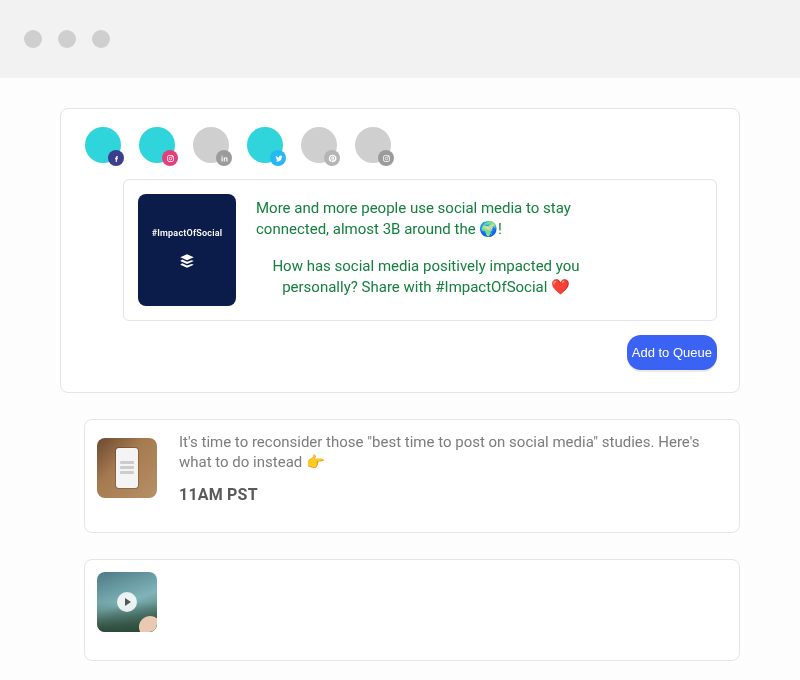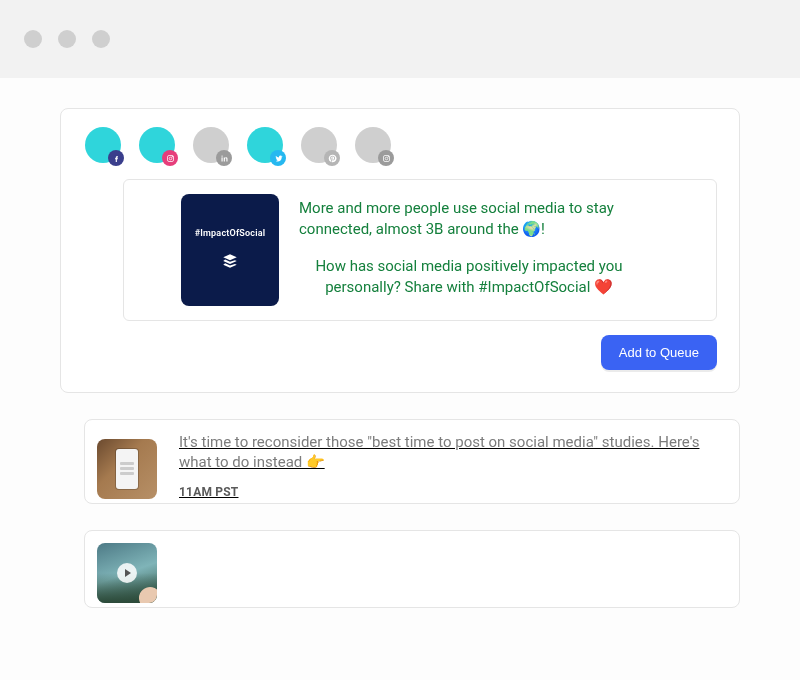--- a/index.html
+++ b/index.html
@@ -79,61 +79,59 @@
     background: #0b1b4a;
     color: #fff;
     display: flex;
     flex-direction: column;
     align-items: center;
     justify-content: center;
     gap: 14px;
     font-size: 9px;
     font-weight: 600;
     flex-shrink: 0;
-    margin-left: 43px;
   }
   .composer-thumb .hashtag { letter-spacing: .2px; }
   .composer-thumb .stack svg { width: 18px; height: 18px; }
   .composer-text {
     color: #15803d;
     font-size: 15px;
     line-height: 1.4;
     padding-top: 4px;
     max-width: 340px;
   }
   .composer-text p + p { margin-top: 16px; text-align: center; }
   .composer-actions {
     display: flex;
     justify-content: flex-end;
     margin-top: 14px;
   }
   .queue-btn {
     background: #3a63f3;
     color: #fff;
     border: none;
-    border-radius: 8px;
-    padding: 10px 18px;
+    border-radius: 14px;
+    padding: 10px 5px;
     font-size: 13px;
     font-weight: 500;
     cursor: pointer;
     box-shadow: 0 2px 0 rgba(0,0,0,0.08);
     text-align: center;
   }
   .queue-item {
     margin-top: 26px;
     border: 1px solid #e5e5e5;
     border-radius: 8px;
     background: #fff;
-    padding: 12px 16px 4px 12px;
+    padding: 12px 16px 28px 12px;
     display: flex;
     gap: 22px;
-    align-items: flex-end;
+    align-items: center;
     margin-left: 24px;
     margin-right: 0;
-    text-decoration: underline;
   }
   .queue-item .thumb {
     width: 60px; height: 60px;
     border-radius: 8px;
     flex-shrink: 0;
     position: relative;
     overflow: hidden;
   }
   .thumb-phone {
     background: linear-gradient(135deg,#6b4a2f 0%, #a57a4f 40%, #b79067 100%);
@@ -171,21 +169,21 @@
     transform: rotate(-20deg);
   }
   .queue-text {
     flex:1;
   }
   .queue-text .msg {
     color:#7c7c7c; font-size:15px; line-height:1.35;
   }
   .queue-text .time {
     margin-top:12px;
-    font-size:12px;
+    font-size:16px;
     font-weight:700;
     color:#5a5a5a;
     letter-spacing:.2px;
   }
 </style>
 </head>
 <body>
 
 <div class="window-bar">
   <div class="window-dot"></div>

